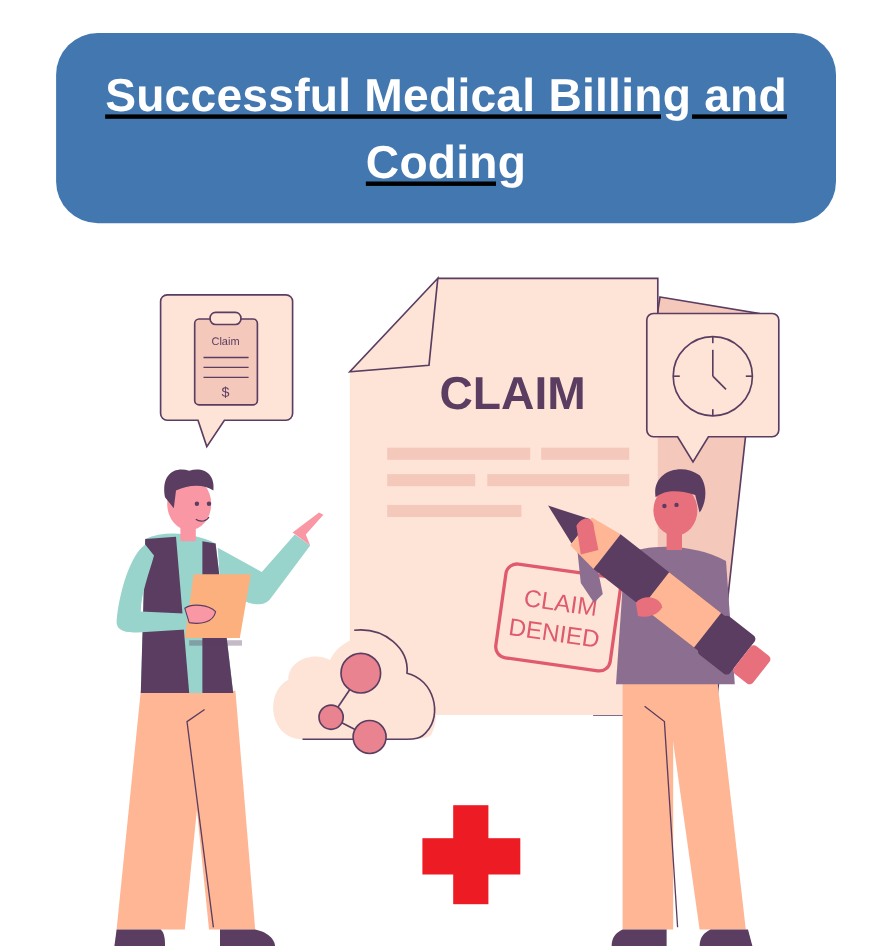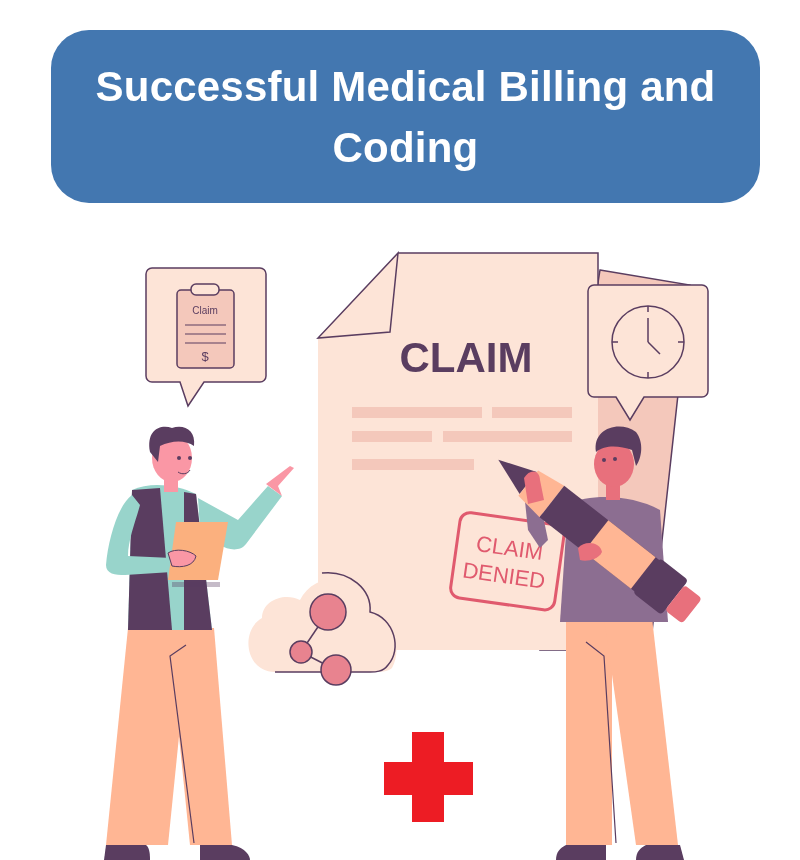--- a/index.html
+++ b/index.html
@@ -1,20 +1,20 @@
 <!DOCTYPE html>
 <html><head>
 <meta charset="utf-8">
 <style>
   html, body { margin: 0; padding: 0; background: #ffffff; }
   body { width: 800px; height: 860px; position: relative; overflow: hidden; font-family: "Liberation Sans", sans-serif; }
   .banner {
     position: absolute; left: 51px; top: 30px; width: 709px; height: 173px;
     background: #4377b0; border-radius: 38px;
-    display: flex; align-items: center; justify-content: center; text-align: center;
+    display: flex; align-items: center; justify-content: center; text-align: center; text-decoration: underline;
   }
   .banner h1 {
     margin: 0; color: #ffffff; font-family: "Liberation Sans", sans-serif;
     font-weight: 700; font-size: 42px; line-height: 61px; letter-spacing: 0.2px;
     width: 660px;
   }
   .art { position: absolute; left: 0; top: 0; width: 800px; height: 860px; }
   .svg-text { font-family: "Liberation Sans", sans-serif; }
 </style>
 </head>

